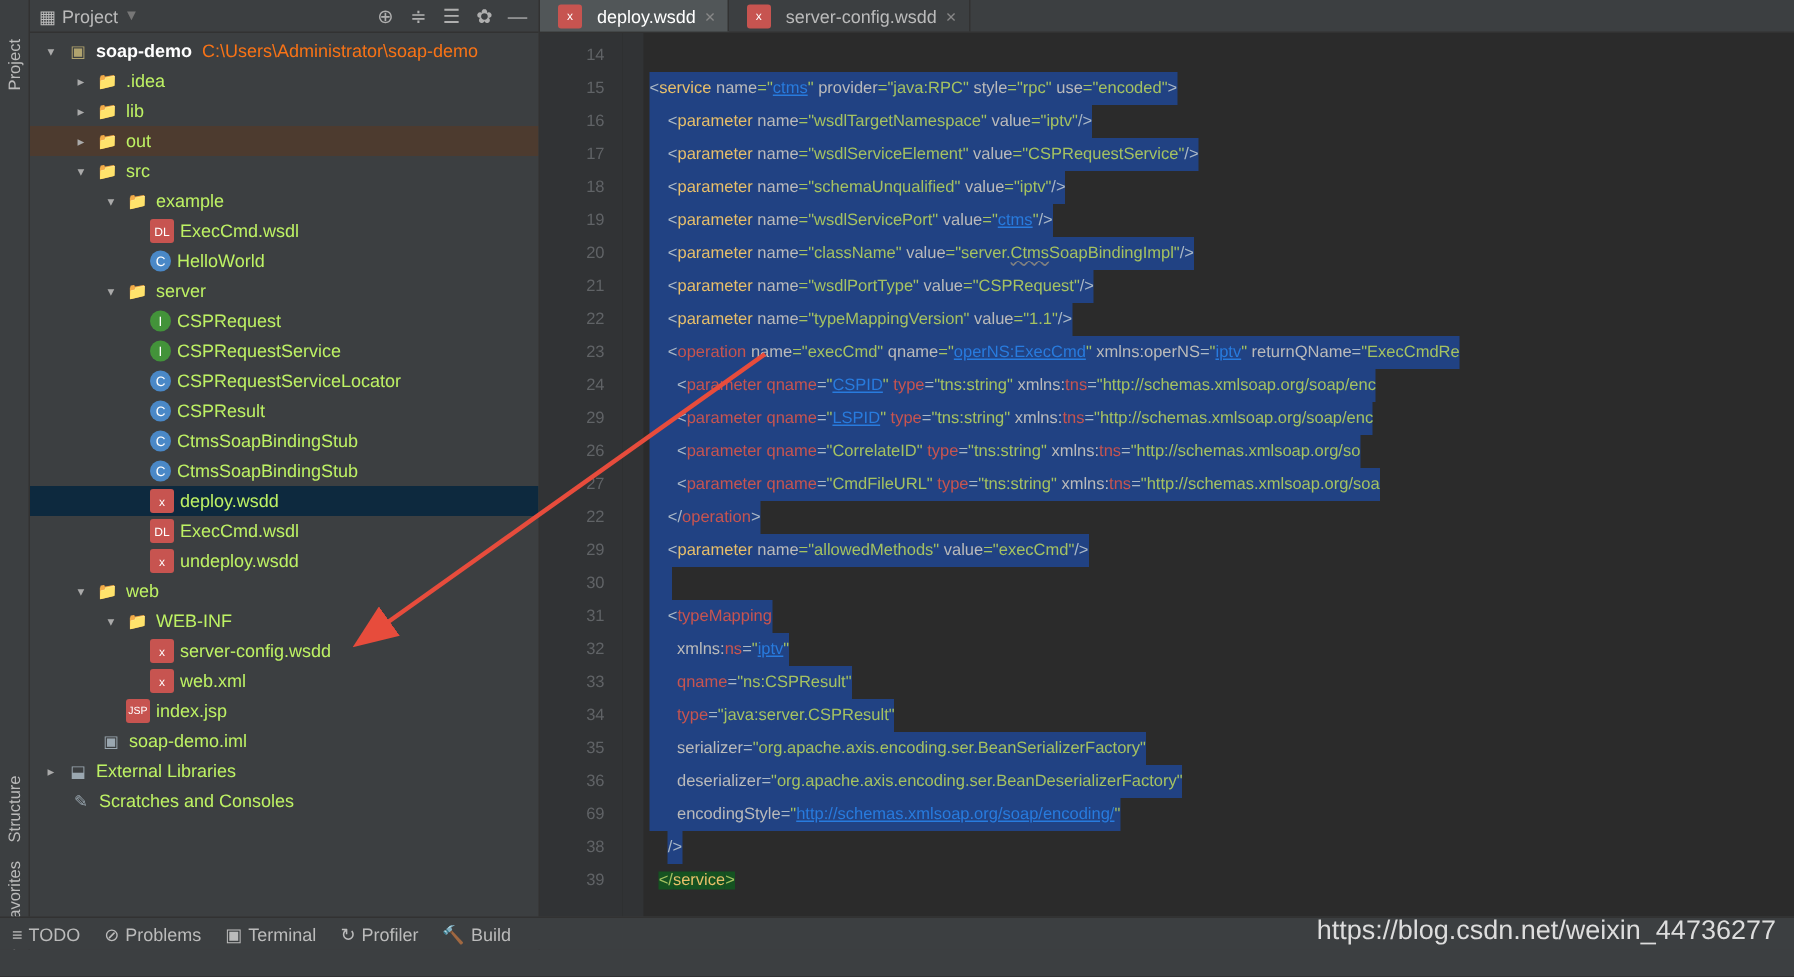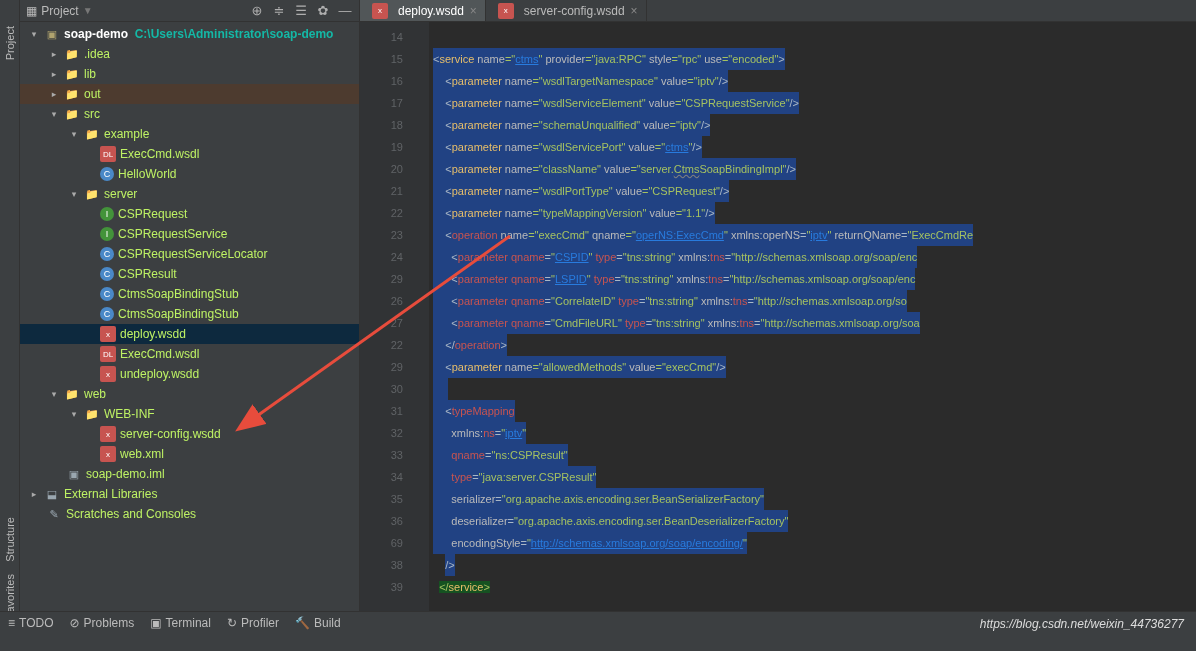--- a/index.html
+++ b/index.html
@@ -23,21 +23,21 @@
 .module-icon { color:#9aa7b0; }
 .class-green { background:#43933a; color:#fff; border-radius:50%; width:14px; height:14px; font-size:9px; }
 .class-blue { background:#4a88c7; color:#fff; border-radius:50%; width:14px; height:14px; font-size:9px; }
 .wsdl-icon { background:#c75450; color:#fff; font-size:8px; padding:0 2px; }
 .wsdd-icon { background:#c75450; color:#fff; font-size:8px; padding:0 2px; }
 .jsp-icon { background:#c75450; color:#fff; font-size:7px; padding:0 2px; }
 .xml-icon { background:#c75450; color:#fff; font-size:8px; padding:0 2px; }
 .lib-icon { color:#9aa7b0; }
 .tree-label { color:#bef264; }
 .tree-label.bold { font-weight: bold; color:#fff; }
-.tree-label.dim { color:#14b8a6;font-weight:bold; }
+.tree-label.dim { color:#f97316; }
 .editor-area { flex: 1; display: flex; flex-direction: column; background: #2b2b2b; }
 .tab-bar { height: 22px; background: #3c3f41; display: flex; align-items: stretch; border-bottom: 1px solid #323232; }
 .tab { display: flex; align-items: center; padding: 0 8px; gap: 6px; border-right: 1px solid #323232; cursor: pointer; font-size: 12px; color:#bbb; }
 .tab.active { background: #515658; color:#fff; }
 .tab-close { color: #888; font-size: 12px; }
 .editor-body { flex: 1; display: flex; overflow: hidden; font-family: 'Consolas','Courier New',monospace; font-size: 11px; position: relative; }
 .gutter { width: 55px; background: #313335; color: #606366; text-align: right; padding: 4px 12px 4px 4px; line-height: 22px; user-select: none; }
 .gutter-line { height:22px; position:relative; }
 .fold-area { width:14px; background:#313335; position:relative; }
 .code { flex:1; padding:4px 0; line-height:22px; white-space:pre; overflow:hidden; position:relative; }
@@ -46,21 +46,21 @@
 .t-tag { color:#e8bf6a; }
 .t-attr { color:#bababa; }
 .t-val { color:#a5c261; }
 .t-link { color:#287bde; text-decoration: underline; }
 .t-red { color:#c75450; }
 .t-active { background:#155221; color:#a5c261; }
 .t-wavy { text-decoration: underline wavy #808080; }
 .breadcrumb { height: 22px; background: #3c3f41; border-top: 1px solid #323232; display:flex; align-items:center; padding: 0 10px; gap: 8px; color:#999; font-size:12px; }
 .bottom-bar { position:absolute; bottom:18px; left:0; right:0; height:22px; background:#3c3f41; border-top:1px solid #323232; display:flex; align-items:center; padding:0 8px; gap:16px; color:#bbb; font-size:12px; }
 .bottom-item { display:flex; align-items:center; gap:4px; cursor:pointer; }
-.watermark { position:absolute; bottom:20px; right:12px; color:#ddd; font-size:12px;font-style:italic; }
+.watermark { position:absolute; bottom:20px; right:12px; color:#ddd; font-size:18px; }
 .status-bar { position:absolute; bottom:0; left:0; right:0; height:18px; background:#3c3f41; }
 .arrow-svg { position:absolute; pointer-events:none; z-index:100; }
 </style>
 </head>
 <body>
 
 <div class="ide-root">
   <div class="left-rail">
     <div class="rail-label">Project</div>
     <div style="flex:1"></div>
@@ -170,20 +170,24 @@
           <span class="icon folder folder-dir"></span>
           <span class="tree-label">WEB-INF</span>
         </div>
       <div class="tree-row" style="padding-left:76px">
           <span class="icon wsdd-icon">x</span>
           <span class="tree-label">server-config.wsdd</span>
         </div>
       <div class="tree-row" style="padding-left:76px">
           <span class="icon xml-icon">x</span>
           <span class="tree-label">web.xml</span>
+        </div>
+      <div class="tree-row" style="padding-left:60px">
+          <span class="icon jsp-icon">JSP</span>
+          <span class="tree-label">index.jsp</span>
         </div>
       <div class="tree-row" style="padding-left:42px">
           <span class="icon module-icon">▣</span>
           <span class="tree-label">soap-demo.iml</span>
         </div>
       <div class="tree-row" style="padding-left:8px">
           <span class="chev">▸</span>
           <span class="icon lib-icon">⬓</span>
           <span class="tree-label">External Libraries</span>
         </div>

